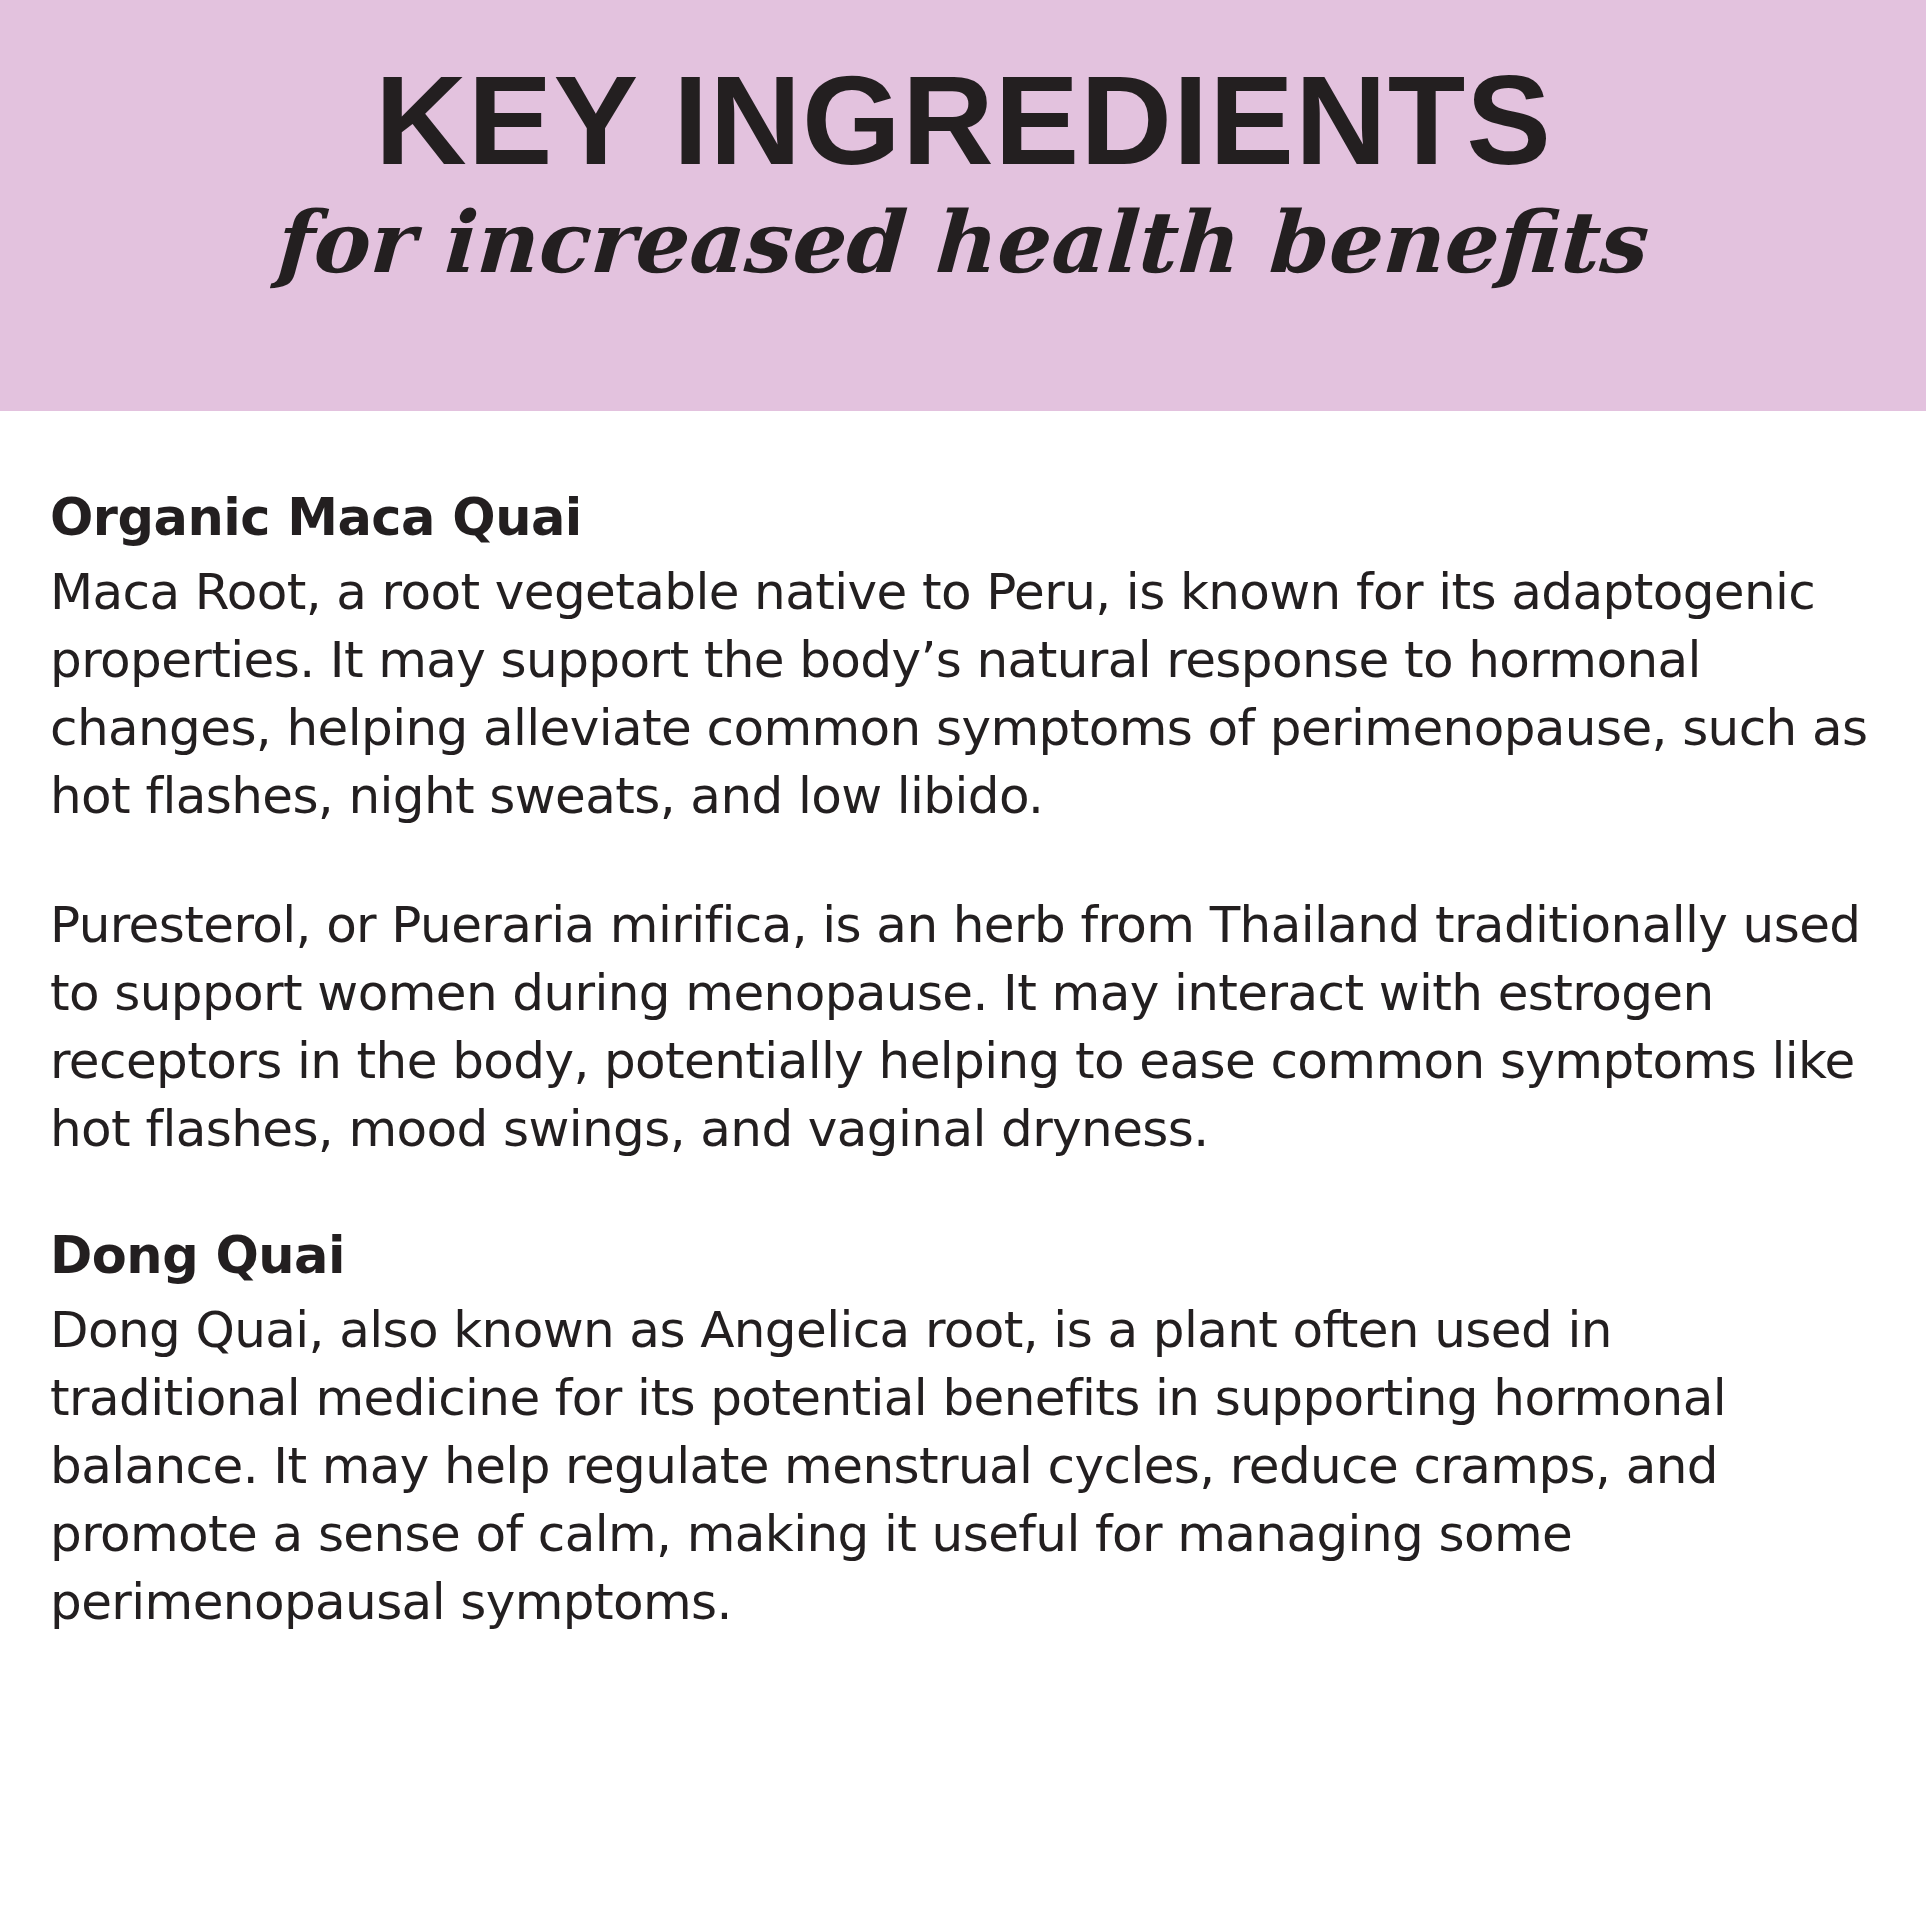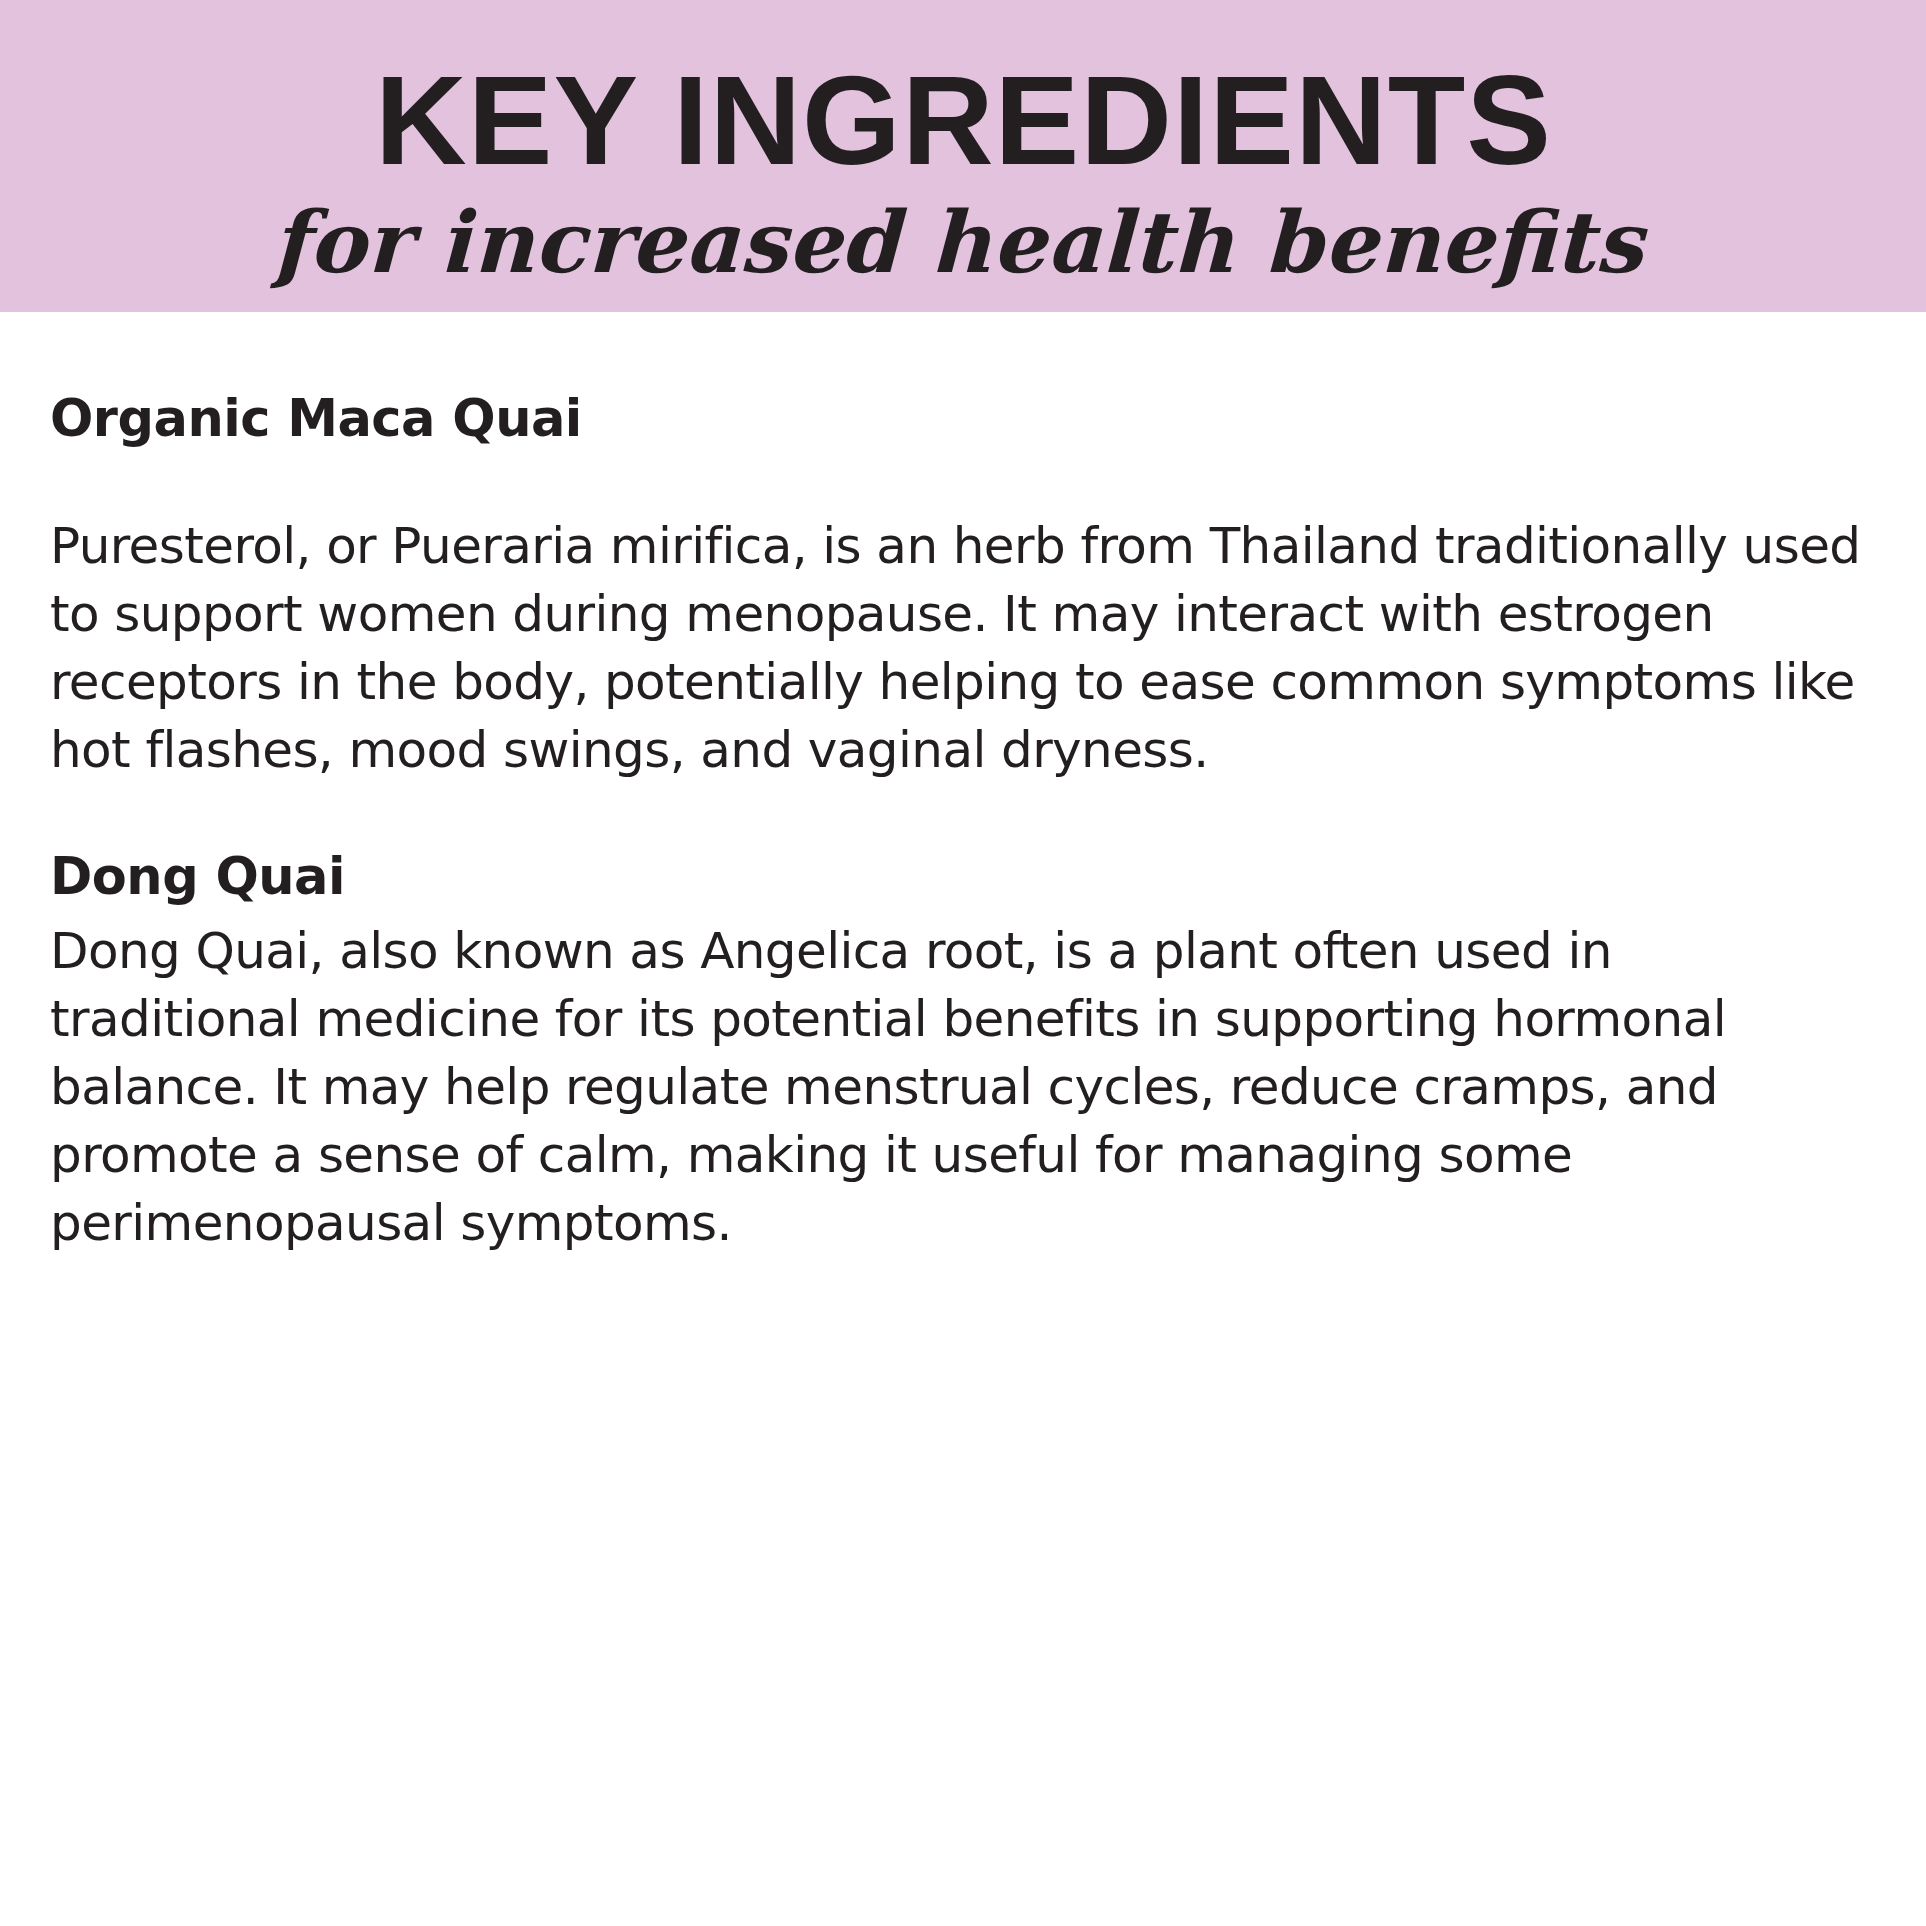--- a/index.html
+++ b/index.html
@@ -18,21 +18,21 @@
     width: 1927px;
     height: 1927px;
     position: relative;
     background: #ffffff;
     box-sizing: border-box;
   }
 
   
   .header-band {
     width: 100%;
-    height: 312px;
+    height: 411px;
     background: #e3c2de;
     display: flex;
     flex-direction: column;
     align-items: center;
     justify-content: flex-start;
     box-sizing: border-box;
     padding-top: 57px;
   }
 
   .header-title {
@@ -100,20 +100,21 @@
 
   <div class="header-band">
     <div class="header-title">KEY INGREDIENTS</div>
     <div class="header-subtitle">for increased health benefits</div>
   </div>
 
   <div class="content">
 
     <div class="ingredient">
       <p class="ingredient-name">Organic Maca Quai</p>
+      <p class="ingredient-desc">Maca Root, a root vegetable native to Peru, is known for its adaptogenic properties. It may support the body’s natural response to hormonal changes, helping alleviate common symptoms of perimenopause, such as hot flashes, night sweats, and low libido.</p>
     </div>
 
     <div class="ingredient">
       <p class="ingredient-desc">Puresterol, or Pueraria mirifica, is an herb from Thailand traditionally used to support women during menopause. It may interact with estrogen receptors in the body, potentially helping to ease common symptoms like hot flashes, mood swings, and vaginal dryness.</p>
     </div>
 
     <div class="ingredient">
       <p class="ingredient-name">Dong Quai</p>
       <p class="ingredient-desc">Dong Quai, also known as Angelica root, is a plant often used in traditional medicine for its potential benefits in supporting hormonal balance. It may help regulate menstrual cycles, reduce cramps, and promote a sense of calm, making it useful for managing some perimenopausal symptoms.</p>
     </div>

